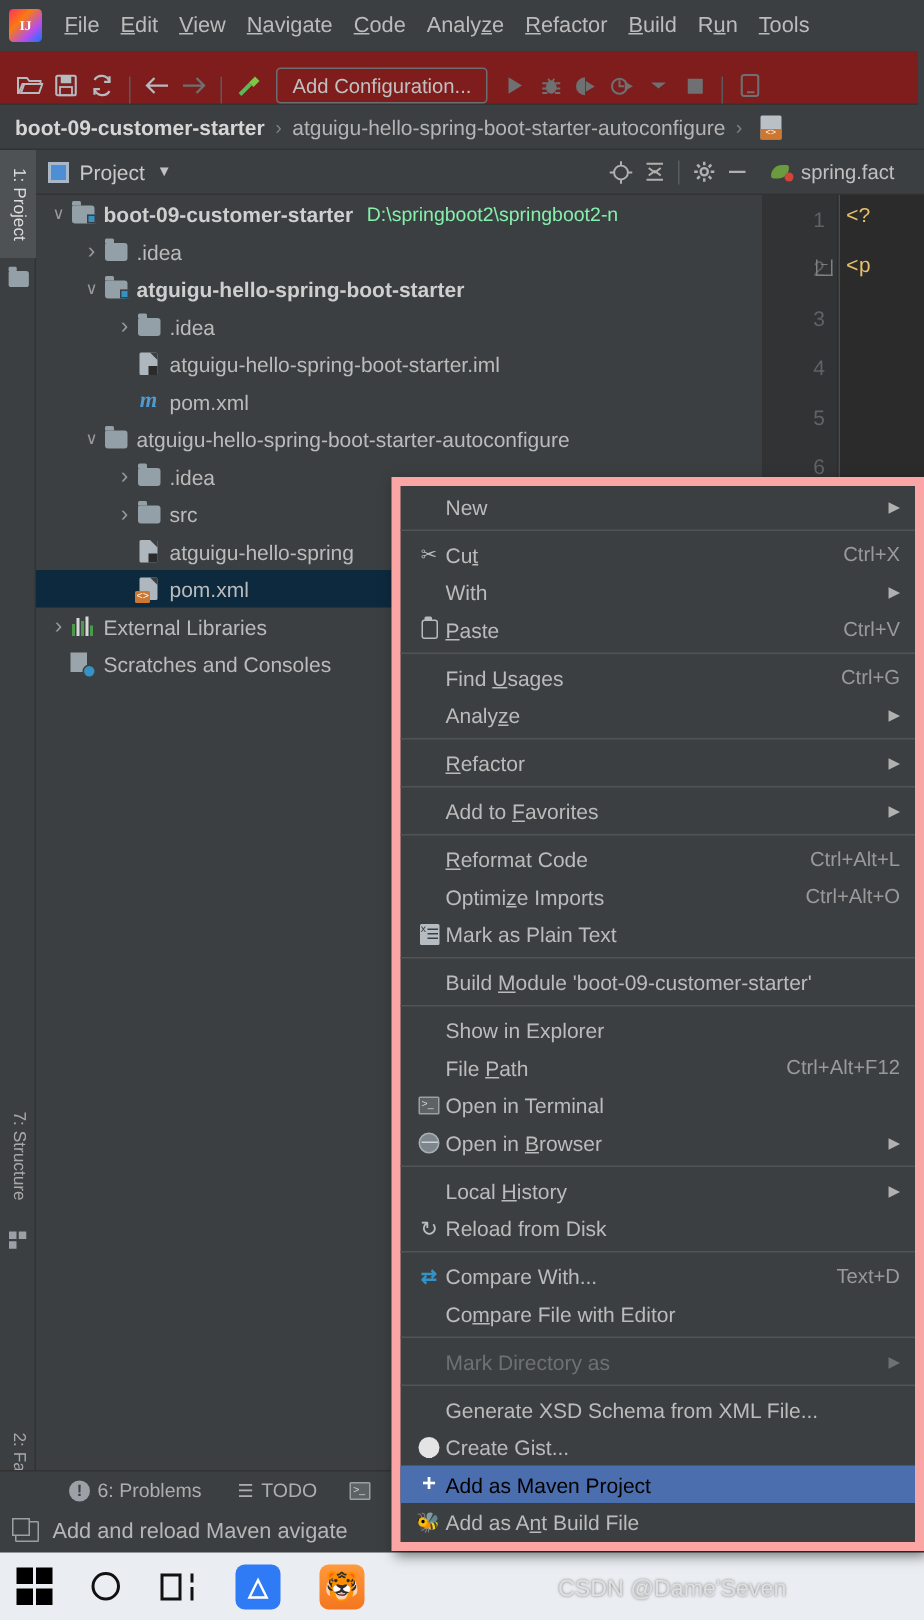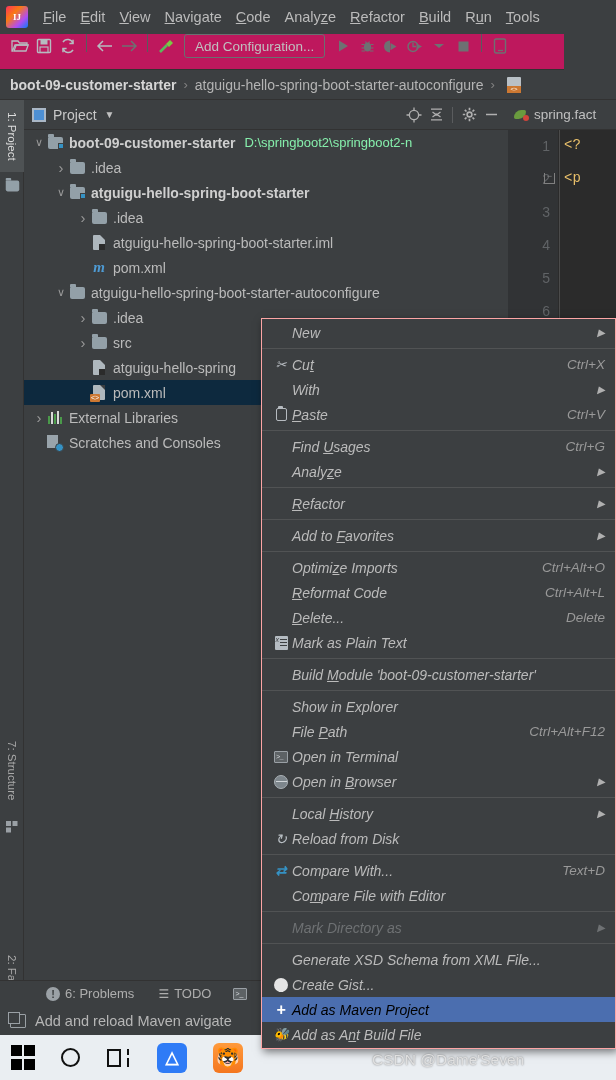--- a/index.html
+++ b/index.html
@@ -28,22 +28,22 @@
     align-items: center; justify-content: center;
     font-family: "Liberation Serif", serif;
   }
   .menubar-item {
     color: #bbbbbb; font-size: 14.5px; padding: 3px 7px; white-space: nowrap;
   }
   .menubar-item u { text-decoration: underline; }
 
   
   .toolbar {
-    position: absolute; top: 34px; left: 0; width: 564px; height: 36px;
-    background: #be185d; display: flex; align-items: flex-start; padding-left: 8px;
+    position: absolute; top: 34px; left: 0; width: 612px; height: 36px;
+    background: #7f1d1d; display: flex; align-items: flex-end; padding-left: 8px;
     border-bottom: 1px solid #323232;
   }
   .tb-icon {
     width: 24px; height: 24px; display: flex; align-items: center;
     justify-content: center; color: #a9b7c6; flex: none;
   }
   .tb-sep { width: 1px; height: 18px; background: #595b5d; margin: 0 6px; flex: none; }
   .add-config {
     height: 24px; border: 1px solid #6b6f71; border-radius: 3px;
     color: #c0c0c0; font-size: 13.5px; padding: 0 10px;
@@ -169,23 +169,23 @@
           border: 1px solid #808080; border-top: none; color: #808080;
           font-size: 9px; text-align: center; line-height: 7px; }
   .codearea { position: absolute; left: 51px; top: 0; right: 0; height: 100%;
               border-left: 1px solid #4b4b4b; }
   .code-line { position: absolute; left: 4px; color: #e8bf6a; font-size: 14px;
                font-family: "Liberation Mono", monospace; white-space: nowrap; }
 
   
   .ctxmenu {
     position: absolute; top: 318px; left: 261px; width: 355px;
-    background: #3c3f41; border: 1px solid #fca5a5;
+    background: #3c3f41; border: 6px solid #fca5a5;
     box-shadow: 2px 3px 8px rgba(0,0,0,0.5);
-    z-index: 40; padding: 1px 0; font-style: italic;
+    z-index: 40; padding: 1px 0;
   }
   .mi { height: 25px; display: flex; align-items: center; position: relative;
         padding-left: 8px; padding-right: 10px; }
   .mi .mi-ico { width: 22px; height: 18px; flex: none; display: flex;
                 align-items: center; justify-content: center; }
   .mi .mi-lbl { color: #bbbbbb; font-size: 14px; white-space: nowrap; }
   .mi .mi-lbl u { text-decoration: underline; }
   .mi .mi-key { margin-left: auto; color: #999999; font-size: 13.5px; white-space: nowrap; }
   .mi .mi-arrow { margin-left: auto; color: #b0b0b0; font-size: 10px; }
   .mi.sel { background: #4b6eaf; }
@@ -617,32 +617,27 @@
       </div>
       <div class="msep"></div>
       <div class="mi">
         <span class="mi-ico"></span>
         <span class="mi-lbl"><span>Add to <u>F</u>avorites</span></span>
         <span class="mi-arrow">▶</span>
       </div>
       <div class="msep"></div>
       <div class="mi">
         <span class="mi-ico"></span>
+        <span class="mi-lbl"><span><u>R</u>eformat Code</span></span>
+        <span class="mi-key">Ctrl+Alt+L</span>
+      </div>
+      <div class="mi">
+        <span class="mi-ico"></span>
         <span class="mi-lbl"><span>Optimi<u>z</u>e Imports</span></span>
         <span class="mi-key">Ctrl+Alt+O</span>
-      </div>
-      <div class="mi">
-        <span class="mi-ico"></span>
-        <span class="mi-lbl"><span><u>R</u>eformat Code</span></span>
-        <span class="mi-key">Ctrl+Alt+L</span>
-      </div>
-      <div class="mi">
-        <span class="mi-ico"></span>
-        <span class="mi-lbl"><span><u>D</u>elete...</span></span>
-        <span class="mi-key">Delete</span>
       </div>
       <div class="mi">
         <span class="mi-ico">
           <span class="ico-plaintext">
             <span class="ln"></span>
           </span>
         </span>
         <span class="mi-lbl">Mark as Plain Text</span>
       </div>
       <div class="msep"></div>

